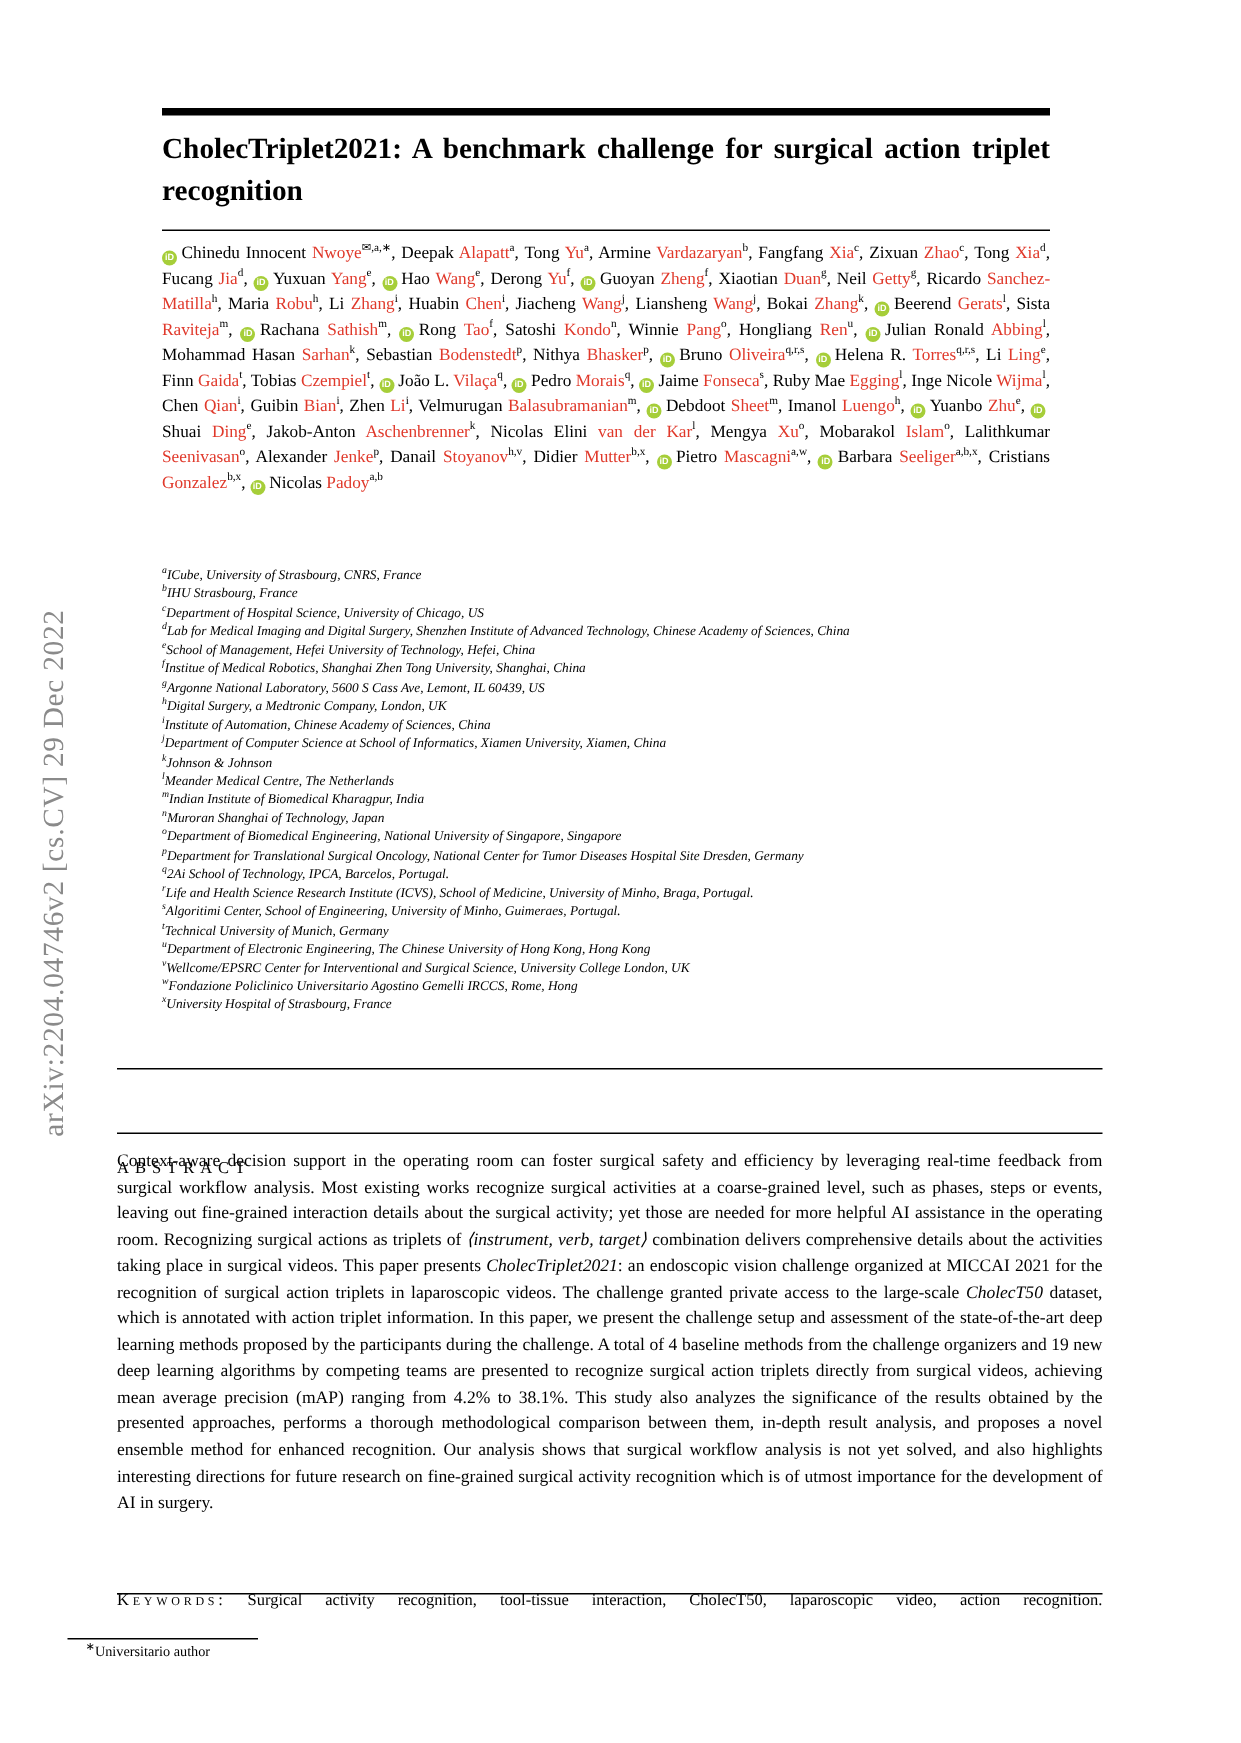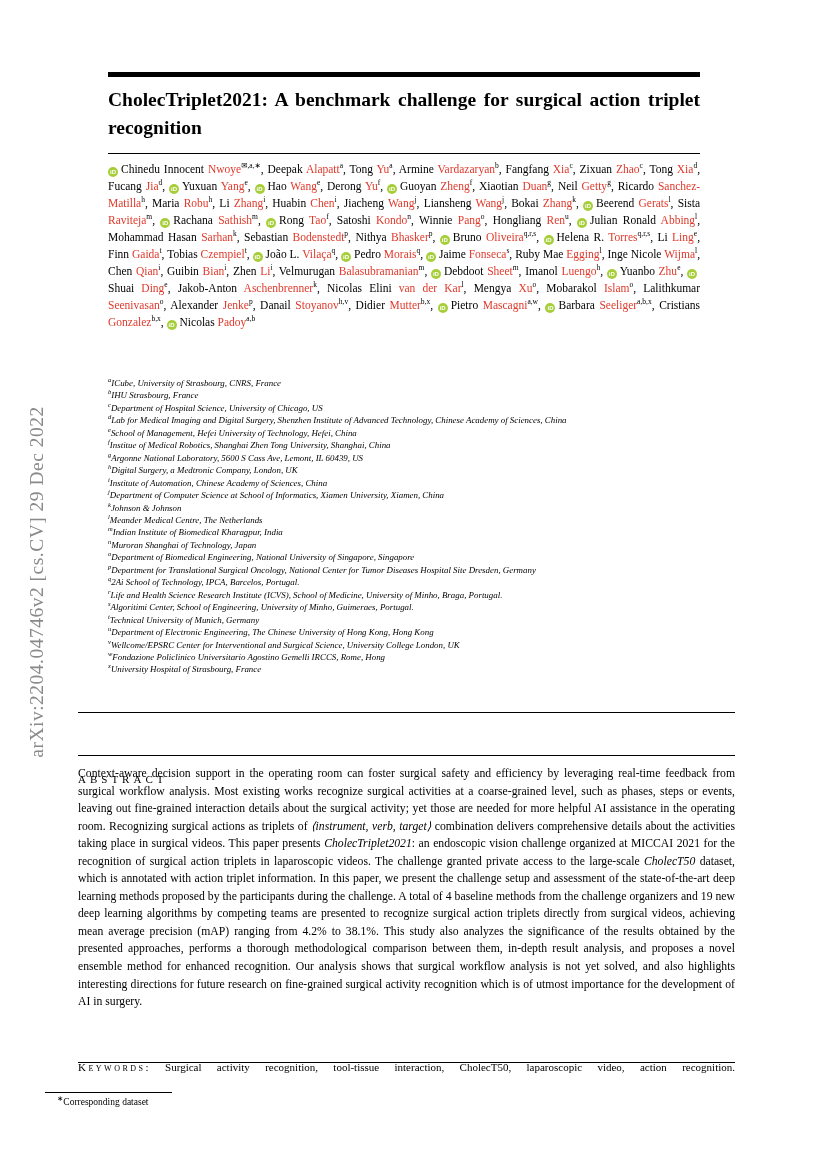--- a/index.html
+++ b/index.html
@@ -189,15 +189,15 @@
   <div class="rule-abs-mid"></div>
 
   <p class="abstract-text"><span>Context-aware decision support in the operating room can foster surgical safety and efficiency by leveraging real-time feedback from surgical workflow analysis. Most existing works recognize surgical activities at a coarse-grained level, such as phases, steps or events, leaving out fine-grained interaction details about the surgical activity; yet those are needed for more helpful AI assistance in the operating room. Recognizing surgical actions as triplets of </span><span class="it">⟨instrument, verb, target⟩</span><span> combination delivers comprehensive details about the activities taking place in surgical videos. This paper presents </span><span class="it">CholecTriplet2021</span><span>: an endoscopic vision challenge organized at MICCAI 2021 for the recognition of surgical action triplets in laparoscopic videos. The challenge granted private access to the large-scale </span><span class="it">CholecT50</span><span> dataset, which is annotated with action triplet information. In this paper, we present the challenge setup and assessment of the state-of-the-art deep learning methods proposed by the participants during the challenge. A total of 4 baseline methods from the challenge organizers and 19 new deep learning algorithms by competing teams are presented to recognize surgical action triplets directly from surgical videos, achieving mean average precision (mAP) ranging from 4.2% to 38.1%. This study also analyzes the significance of the results obtained by the presented approaches, performs a thorough methodological comparison between them, in-depth result analysis, and proposes a novel ensemble method for enhanced recognition. Our analysis shows that surgical workflow analysis is not yet solved, and also highlights interesting directions for future research on fine-grained surgical activity recognition which is of utmost importance for the development of AI in surgery.</span></p>
 
   <div class="keywords"><span class="kw-label">Keywords:</span><span>Surgical activity recognition, tool-tissue interaction, CholecT50, laparoscopic video, action recognition.</span></div>
 
   <div class="rule-kw-bottom"></div>
 
   <div class="footnote-rule"></div>
 
-  <div class="footnote"><sup>∗</sup><span>Corresponding dataset</span></div>
+  <div class="footnote"><sup>∗</sup><span>Universitario author</span></div>
 
 </div>
 
 </body></html>

